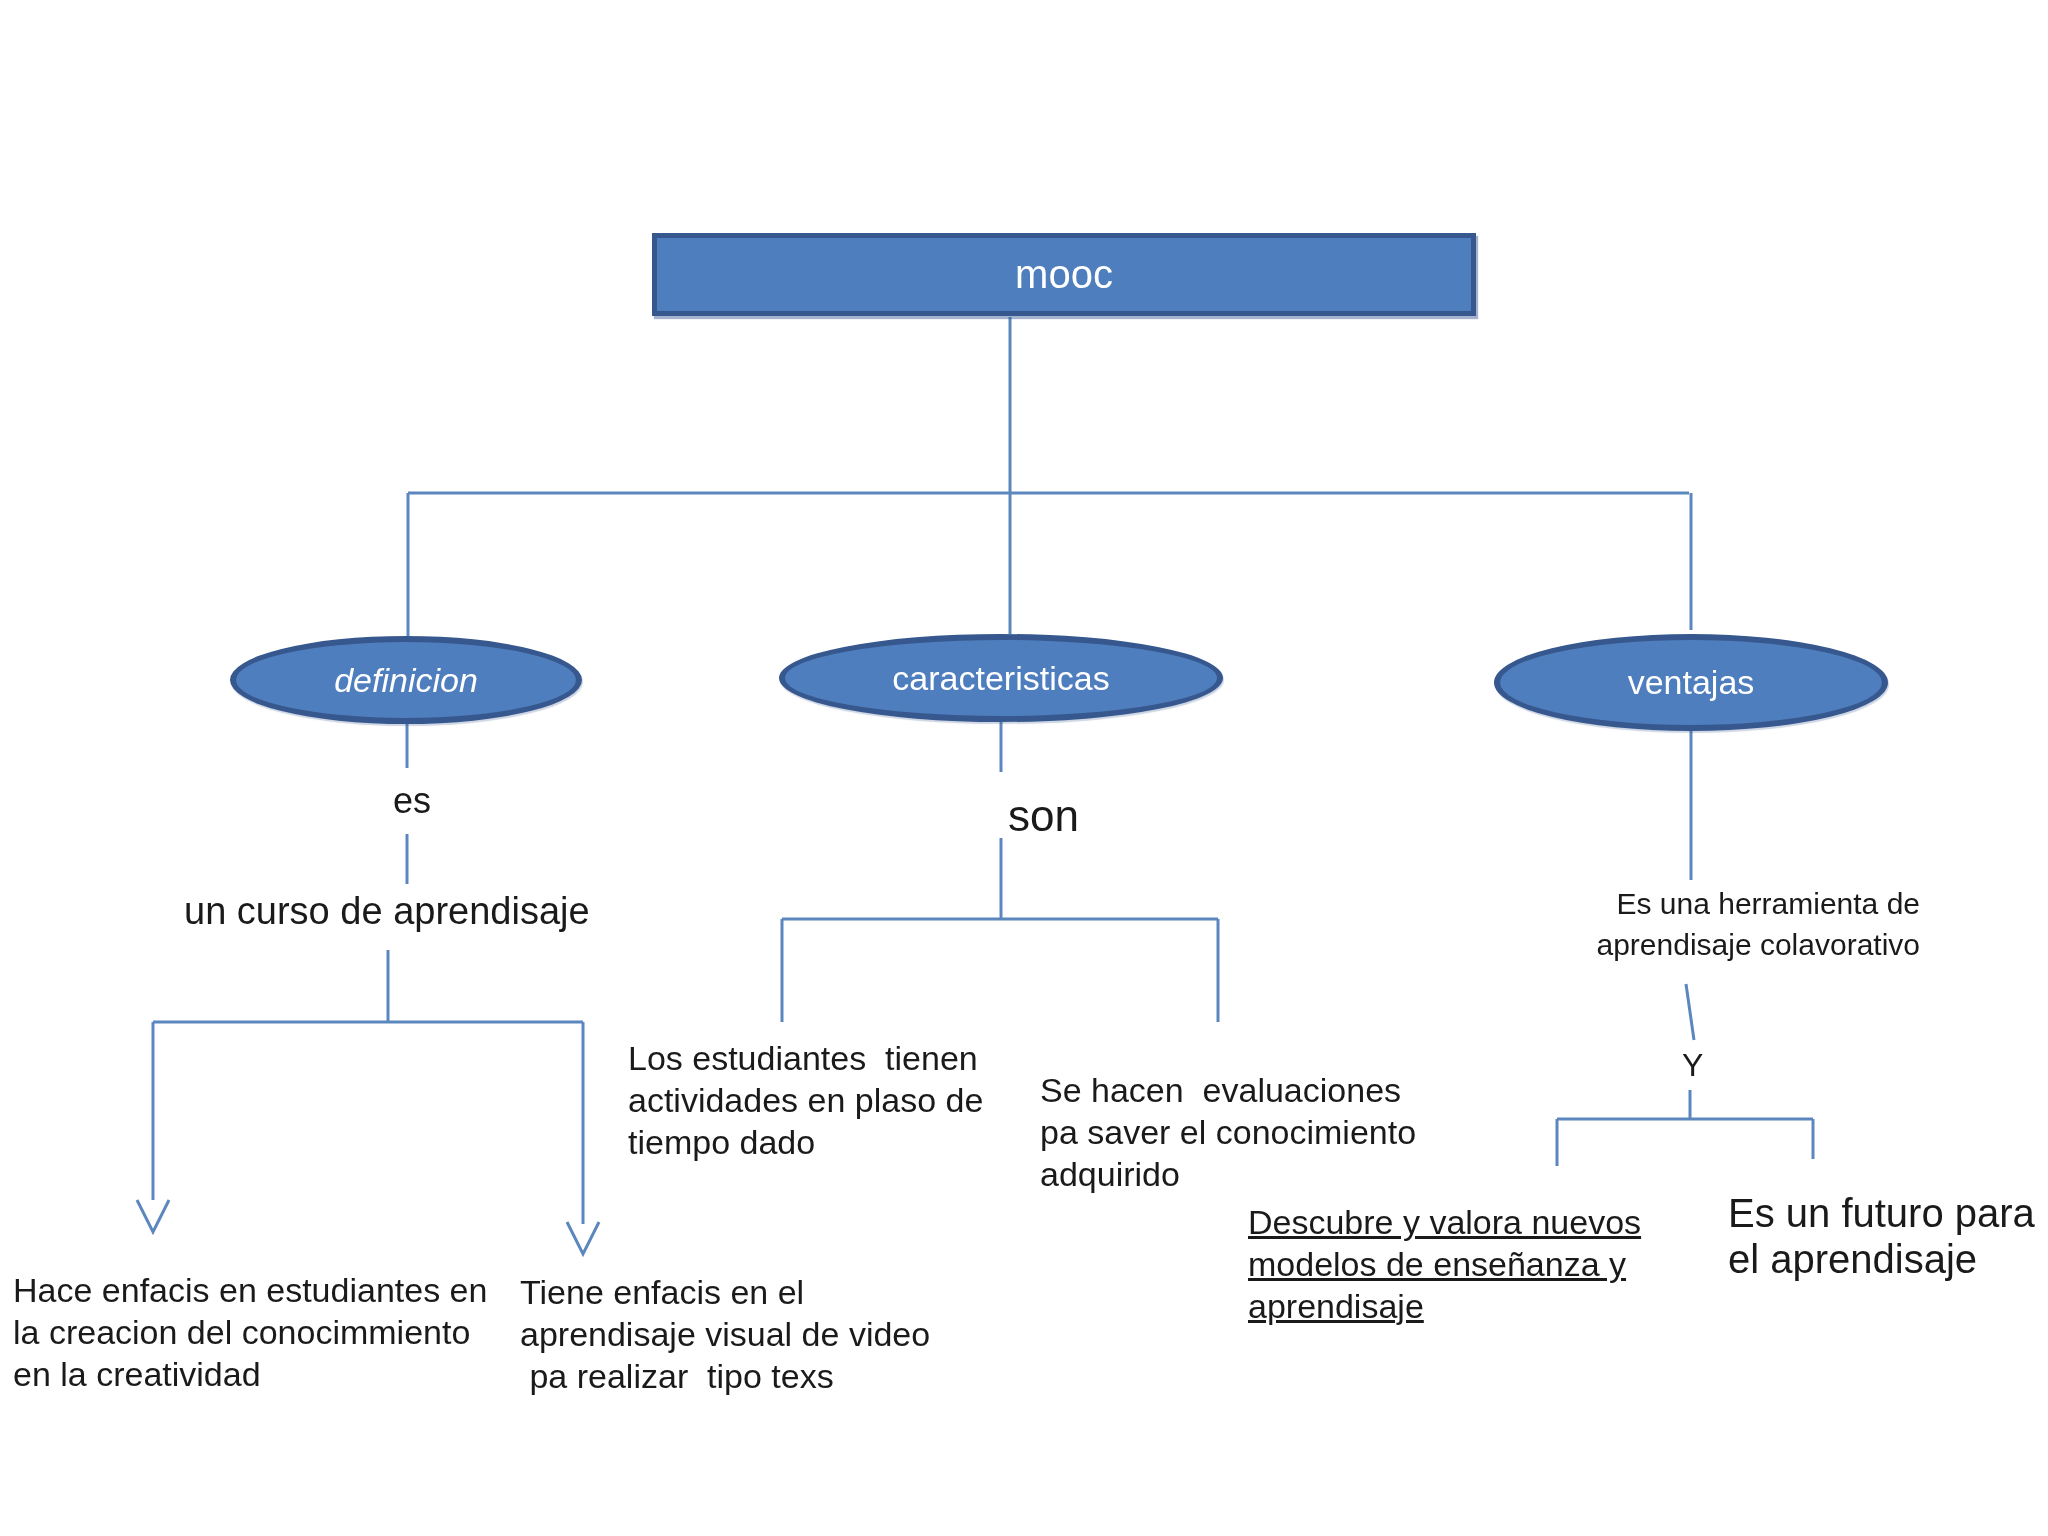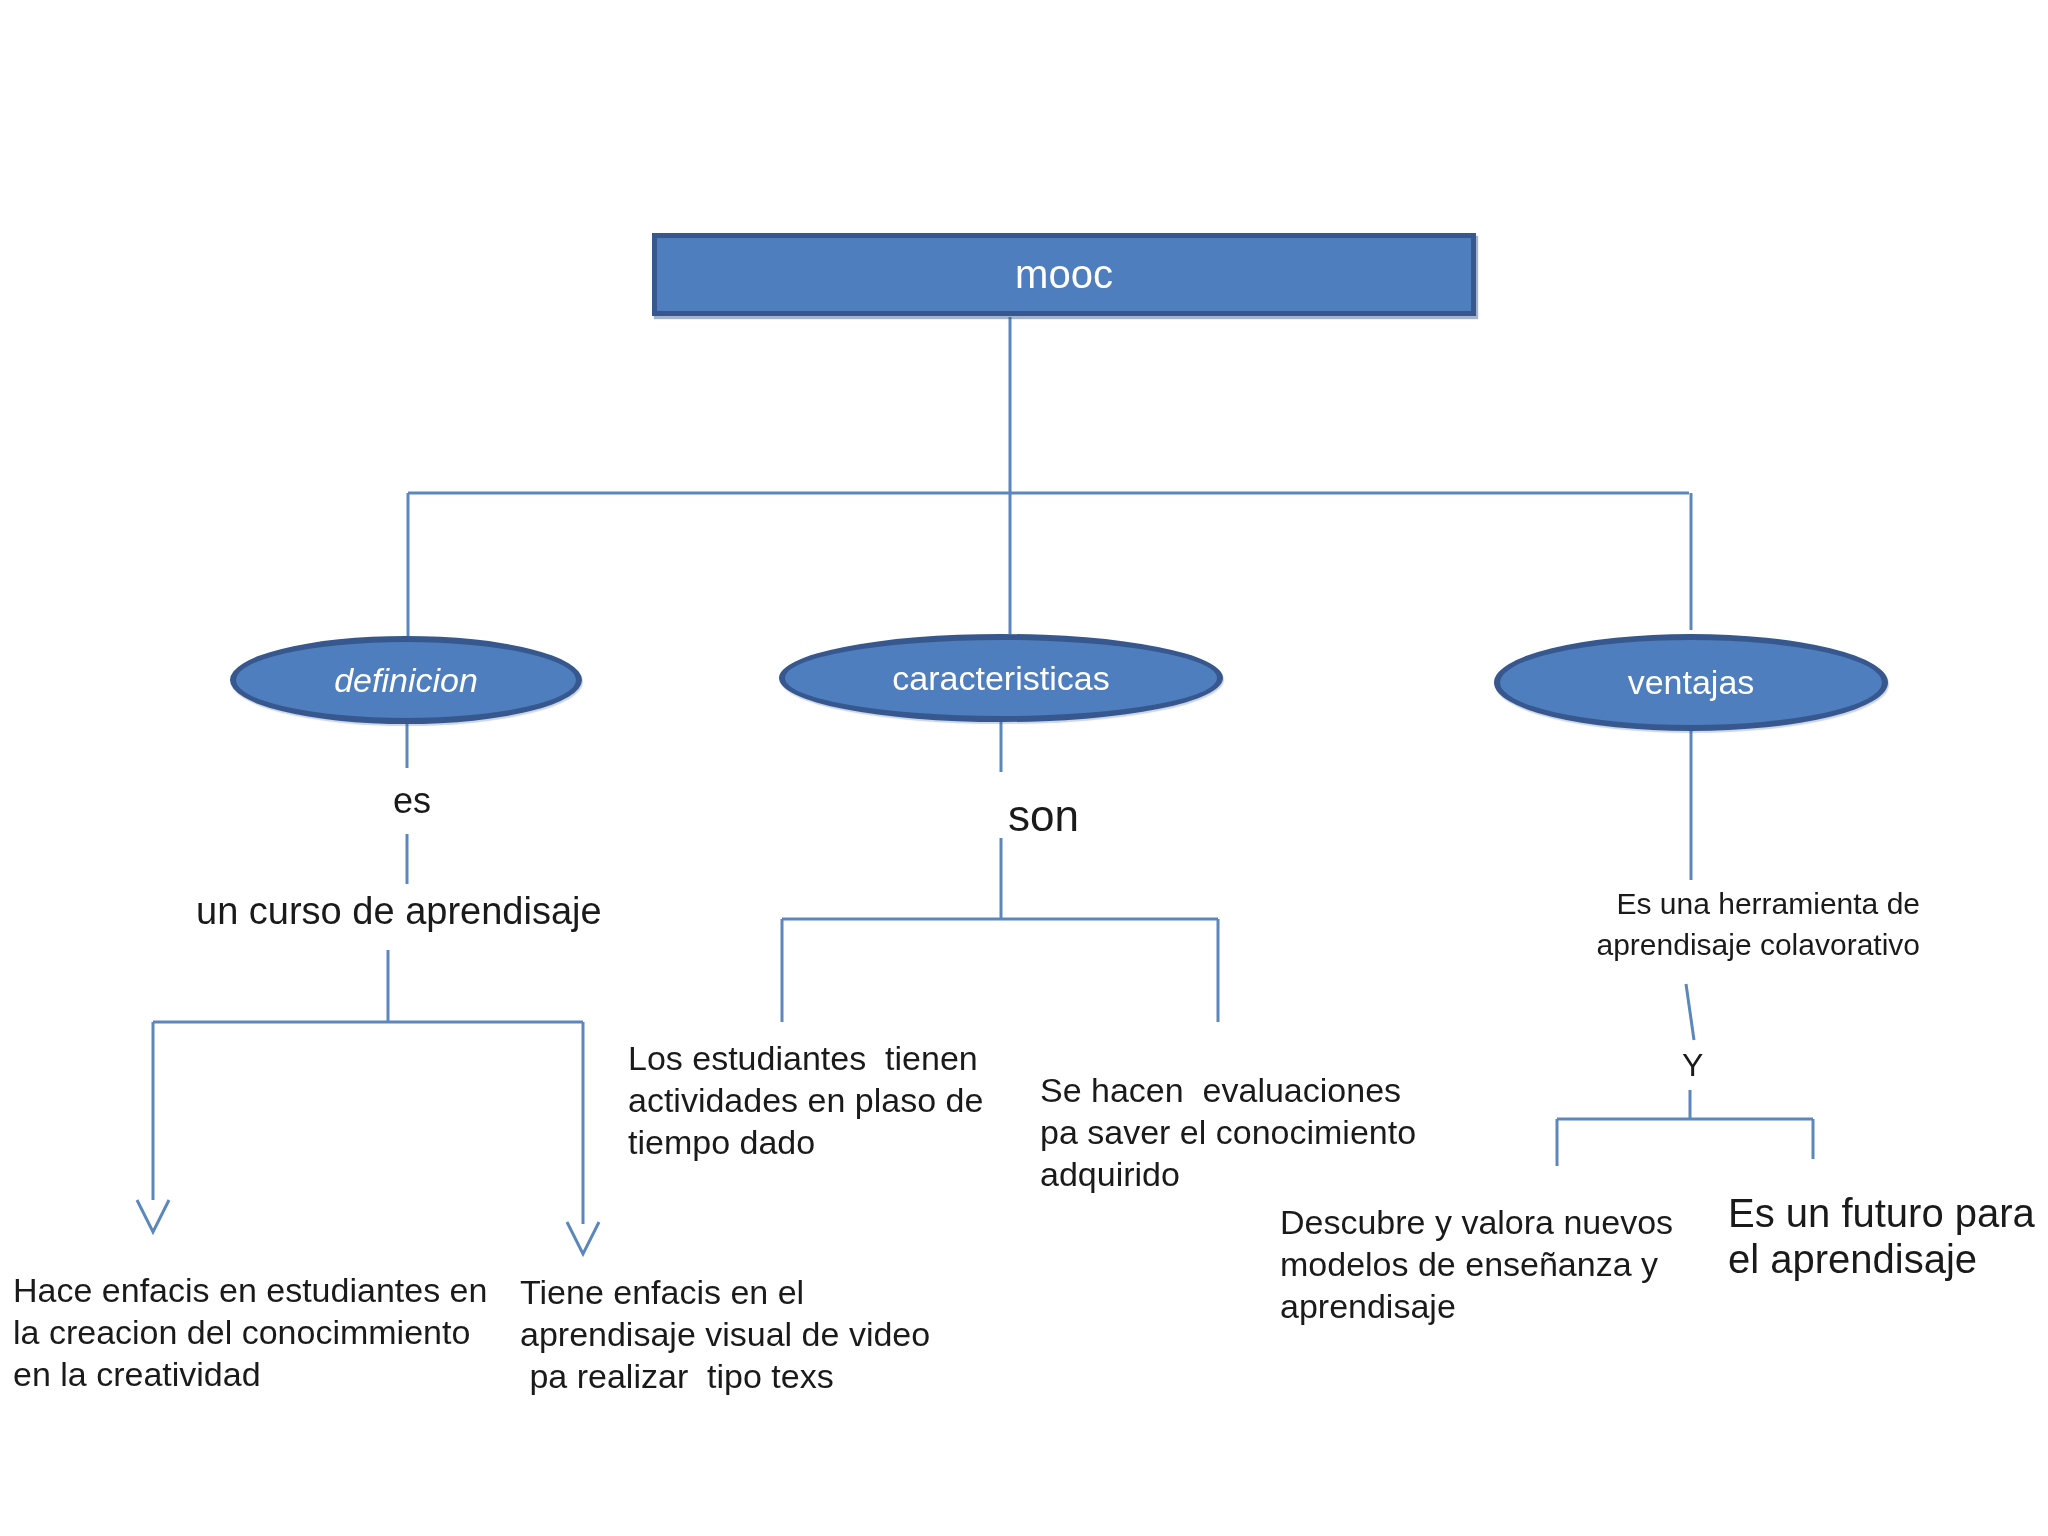--- a/index.html
+++ b/index.html
@@ -50,27 +50,27 @@
   .txt{
     position:absolute;
     white-space:pre-wrap;
     font-size:34px;
     line-height:1.23;
     width:max-content;
   }
   .txt-es{left:393px;top:779px;font-size:36px;}
   .txt-son{left:972px;top:789px;font-size:44px;margin-left:36px;}
   .txt-y{left:1682px;top:1046px;font-size:32px;}
-  .txt-curso{left:196px;top:888px;font-size:38px;}
+  .txt-curso{left:184px;top:888px;font-size:38px;}
   .txt-herramienta{left:1520px;top:884px;font-size:30px;line-height:1.35;width:400px;text-align:right;}
   .txt-car-left{left:628px;top:1038px;}
   .txt-car-right{left:1040px;top:1038px;margin-top:32px;}
   .txt-def-left{left:13px;top:1270px;}
   .txt-def-right{left:520px;top:1272px;}
-  .txt-ven-left{left:1280px;top:1202px;}
+  .txt-ven-left{left:1248px;top:1202px;text-decoration:underline;}
   .txt-ven-right{left:1728px;top:1190px;font-size:40px;line-height:1.15;}
 </style>
 </head>
 <body>
 
 <div class="canvas">
 
   <svg class="links" viewBox="0 0 2048 1536">
 
     <path d="M1010 317 L1010 634"></path>

